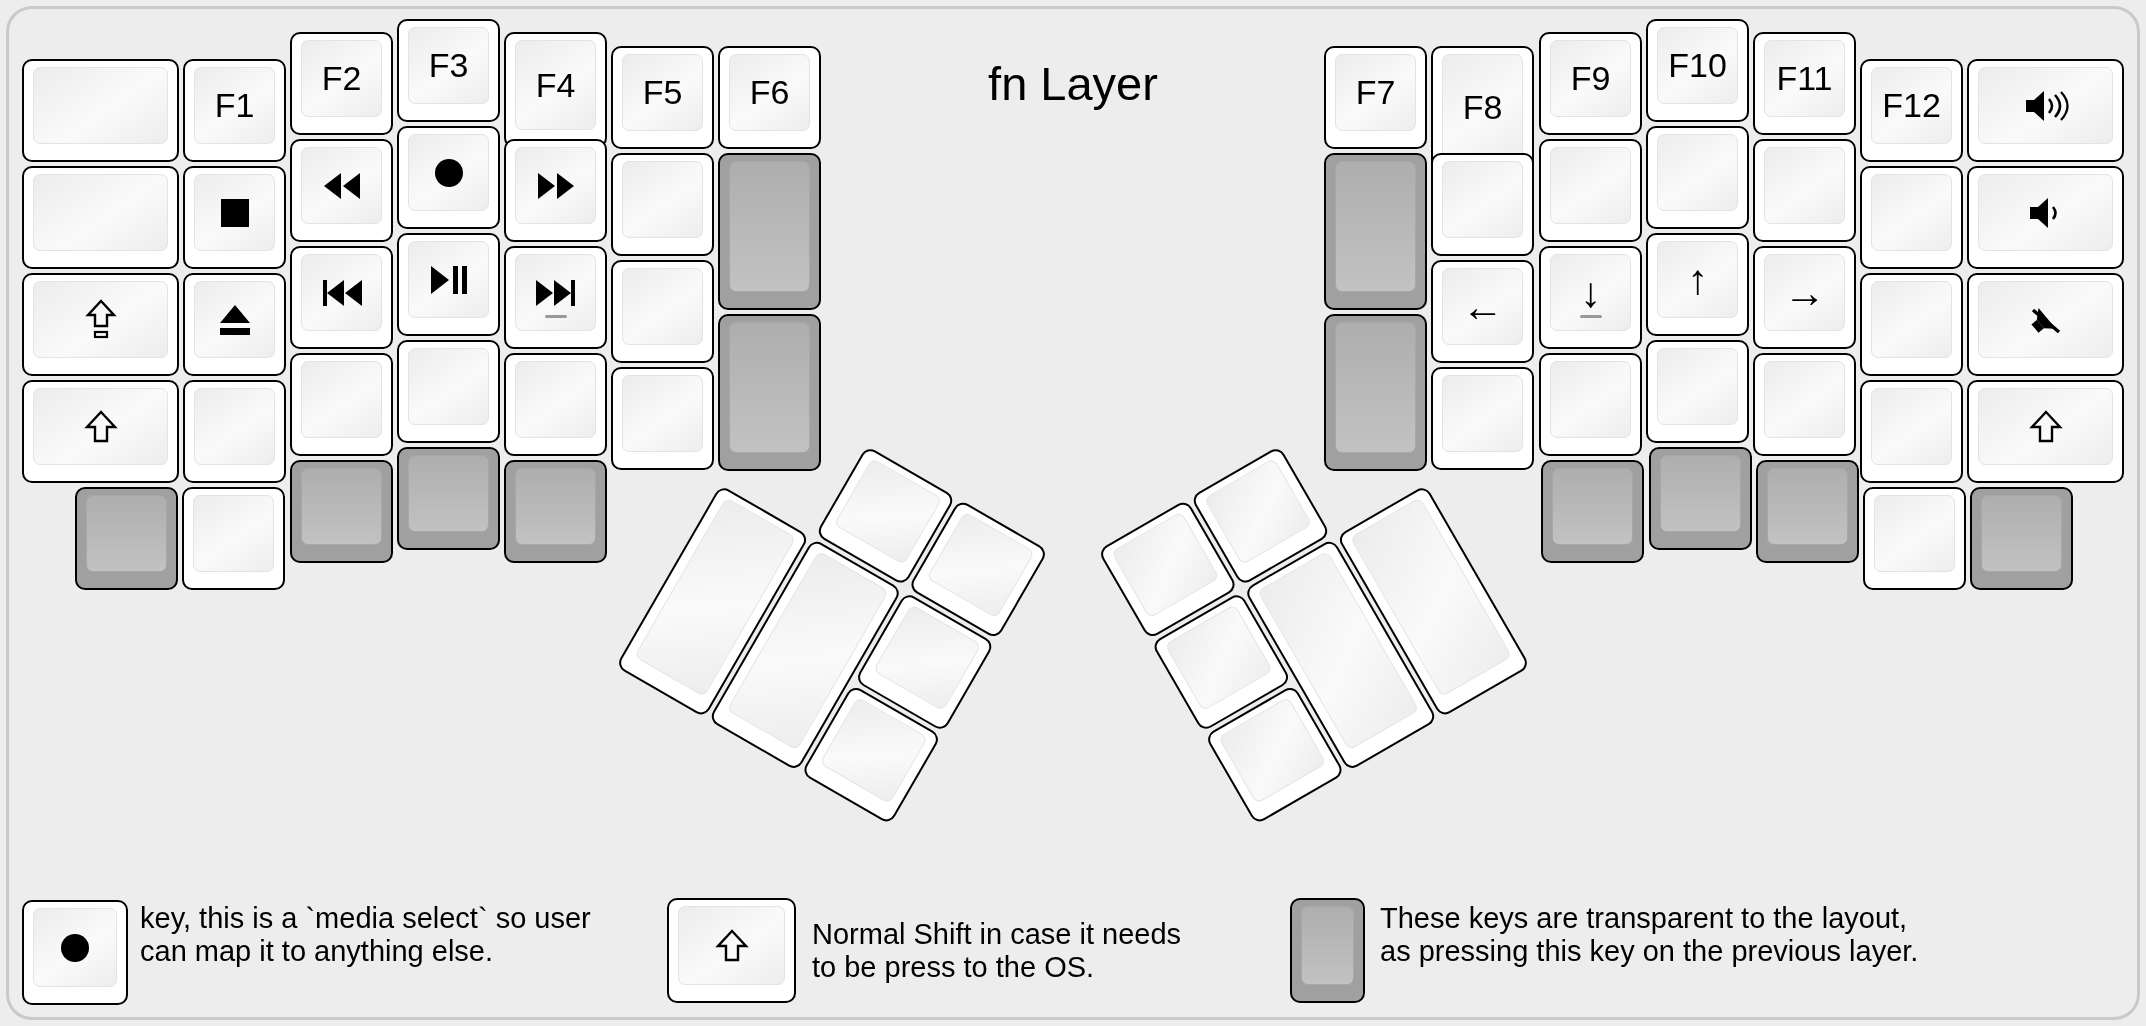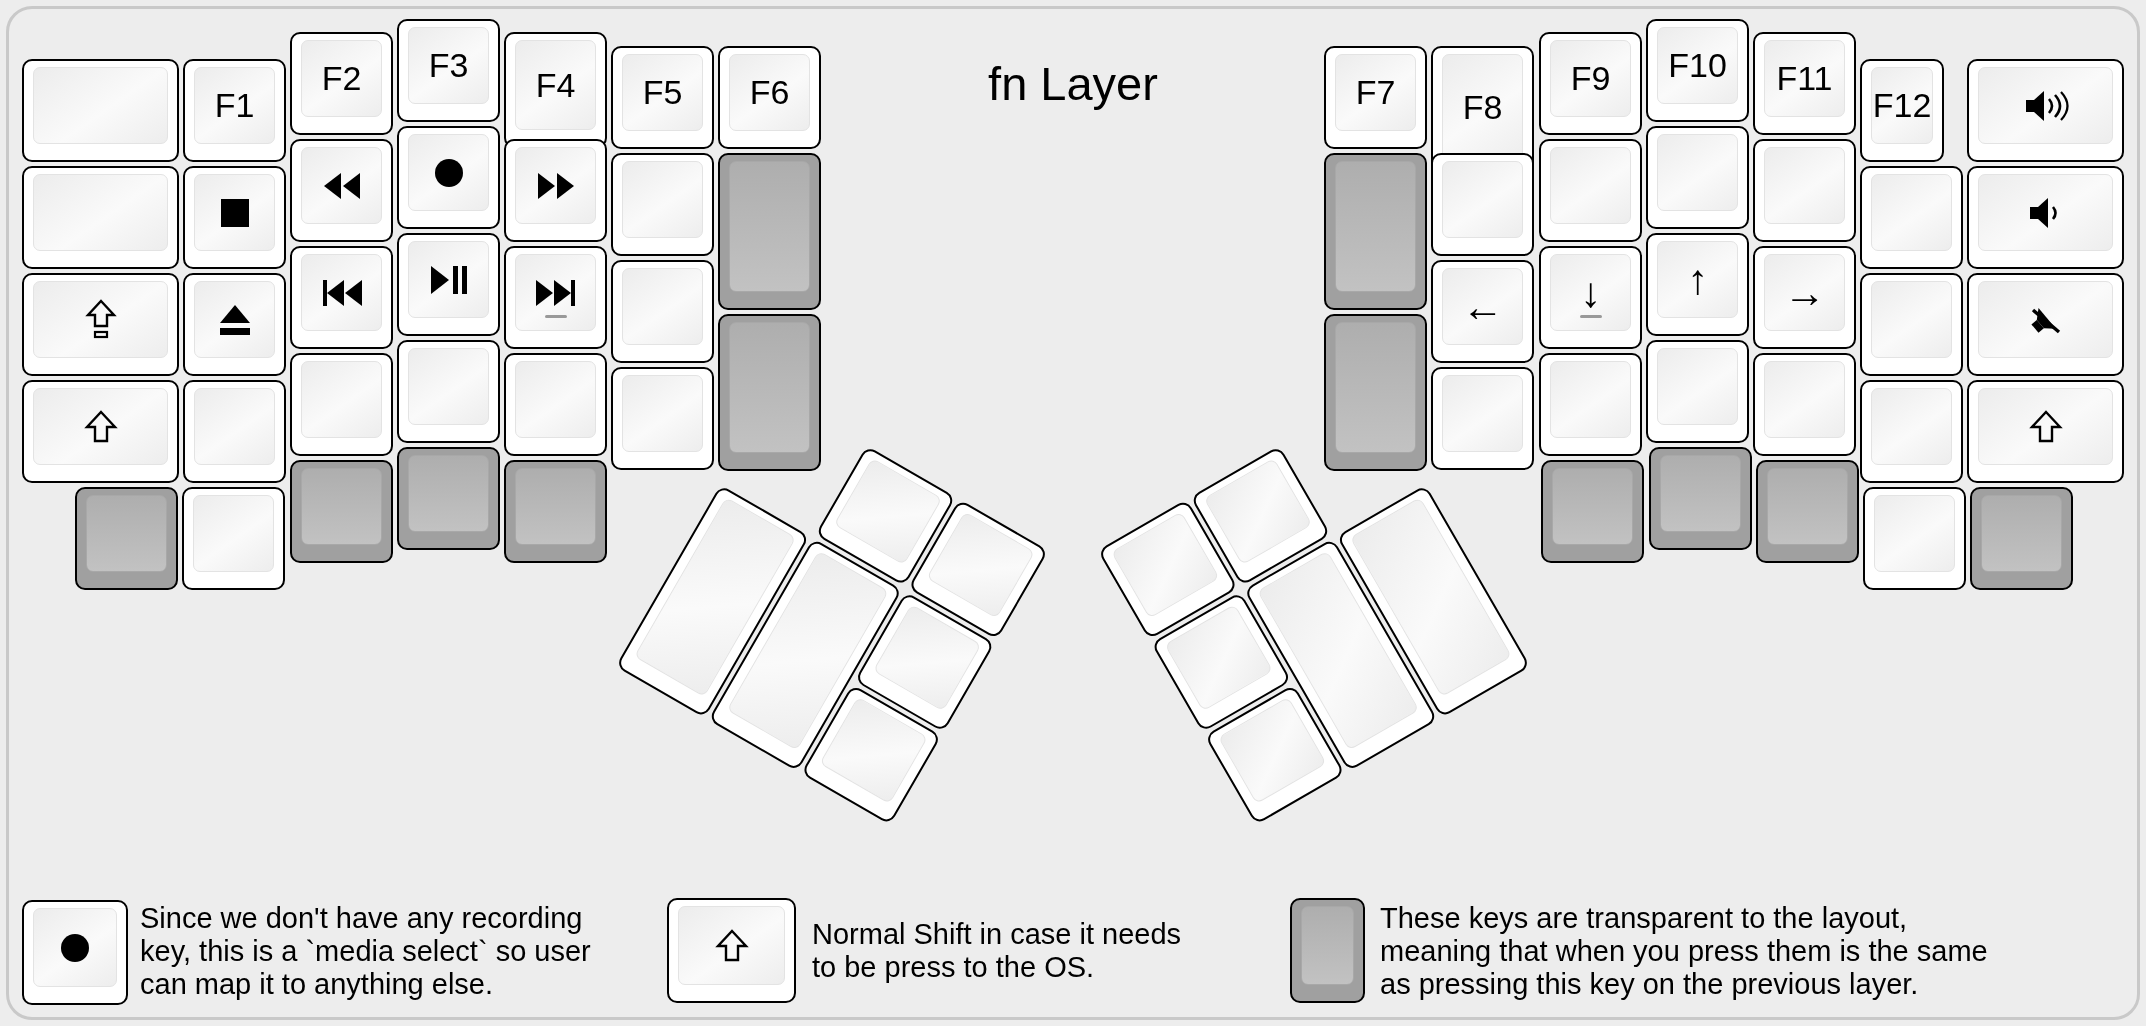--- a/index.html
+++ b/index.html
@@ -263,21 +263,21 @@
         <div class="top"></div>
       </div>
       <div class="key" style="left: 1753px; top: 246px; width: 103px; height: 103px;">
         <div class="top">
           <span class="lbl arrow">→</span>
         </div>
       </div>
       <div class="key" style="left: 1753px; top: 353px; width: 103px; height: 103px;">
         <div class="top"></div>
       </div>
-      <div class="key" style="left: 1860px; top: 59px; width: 84px; height: 103px; text-align: right;">
+      <div class="key" style="left: 1860px; top: 59px; width: 103px; height: 103px; text-align: right;">
         <div class="top">
           <span class="lbl">F12</span>
         </div>
       </div>
       <div class="key" style="left: 1860px; top: 166px; width: 103px; height: 103px;">
         <div class="top"></div>
       </div>
       <div class="key" style="left: 1860px; top: 273px; width: 103px; height: 103px;">
         <div class="top"></div>
       </div>
@@ -382,21 +382,20 @@
 
   <div>
     <div class="key" id="legend-key-0" style="left:22px;top:900px;width:106px;height:105px;">
         <div class="top">
           <svg width="38" height="38" viewBox="0 0 38 38">
             <circle cx="19" cy="19" r="14" fill="#000"></circle>
           </svg>
         </div>
       </div>
     <div class="legend-text" style="left:140px;top:902px;">
-      <div>Since we don't have any recording</div>
       <div>key, this is a `media select` so user</div>
       <div>can map it to anything else.</div>
     </div>
 
     <div class="key" id="legend-key-1" style="left:667px;top:898px;width:129px;height:105px;">
         <div class="top">
           <svg width="38" height="38" viewBox="0 0 38 38">
             <path d="M19 4 L33 19 H25 V33 H13 V19 H5 Z" fill="none" stroke="#000" stroke-width="2.4" stroke-linejoin="miter"></path>
           </svg>
         </div>
@@ -404,17 +403,16 @@
     <div class="legend-text" style="left:812px;top:918px;">
       <div>Normal Shift in case it needs</div>
       <div>to be press to the OS.</div>
     </div>
 
     <div class="key gray" id="legend-key-2" style="left:1290px;top:898px;width:75px;height:105px;">
         <div class="top"></div>
       </div>
     <div class="legend-text" style="left:1380px;top:902px;">
       <div>These keys are transparent to the layout,</div>
-      <div>meaning that when you press them is the same</div>
       <div>as pressing this key on the previous layer.</div>
     </div>
   </div>
 </div>
 
 </body></html>

